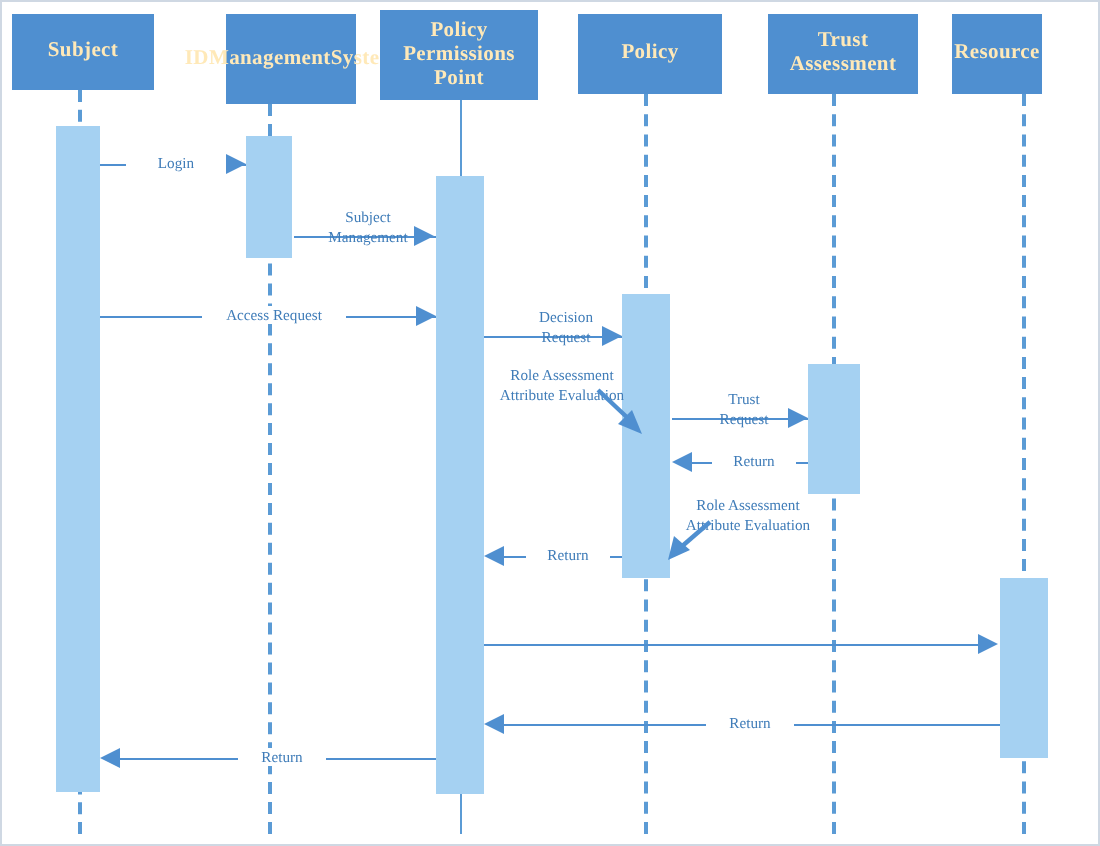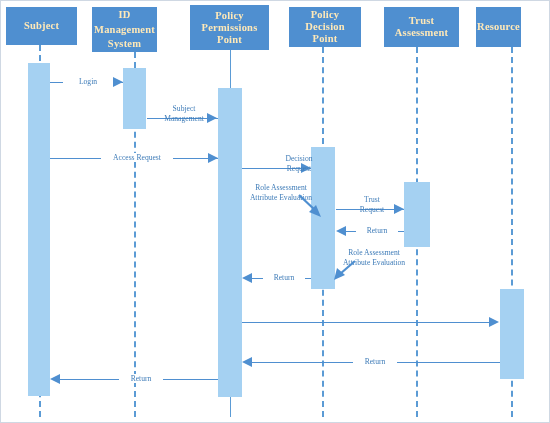--- a/index.html
+++ b/index.html
@@ -90,35 +90,34 @@
 </style>
 </head>
 <body>
 
 <div id="canvas">
 
   <div class="actor-box" style="left:5px; top:6px; width:71px; height:38px;">
     <span>Subject</span>
   </div>
 
-  <div class="actor-box" style="left:91px; top:6px; width:65px; height:45px; flex-direction:column;justify-content:space-between;">
+  <div class="actor-box" style="left:112px; top:6px; width:65px; height:45px; flex-direction:row;">
     <span>ID</span>
     <span>Management</span>
     <span>System</span>
   </div>
 
   <div class="actor-box" style="left:189px; top:4px; width:79px; height:45px; flex-direction:column;">
     <span>Policy</span>
     <span>Permissions</span>
     <span>Point</span>
   </div>
 
   <div class="actor-box" style="left:288px; top:6px; width:72px; height:40px; flex-direction:column;">
     <span>Policy</span>
-    <span>Decision Point</span>
   </div>
 
   <div class="actor-box" style="left:383px; top:6px; width:75px; height:40px; flex-direction:column;">
     <span>Trust</span>
     <span>Assessment</span>
   </div>
 
   <div class="actor-box" style="left:475px; top:6px; width:45px; height:40px;">
     <span>Resource</span>
   </div>
@@ -147,21 +146,21 @@
     <div>Subject</div>
     <div>Management</div>
   </div>
 
   <div class="msg" style="left:49px; top:157px; width:168px;"></div>
   <div class="arrowhead right" style="left:207px; top:152px;"></div>
   <div class="msg-label" style="left:100px; top:152px; width:68px;">Access Request</div>
 
   <div class="msg" style="left:241px; top:167px; width:69px;"></div>
   <div class="arrowhead right" style="left:300px; top:162px;"></div>
-  <div class="self-label" style="left:273px; top:153px; width:50px;">
+  <div class="self-label" style="left:257px; top:153px; width:50px;">
     <div>Decision</div>
     <div>Request</div>
   </div>
 
   <div class="self-label" style="left:244px; top:182px; width:72px;">
     <div>Role Assessment</div>
     <div>Attribute Evaluation</div>
   </div>
   <svg class="diag-arrow" style="left:296px; top:192px;" width="30" height="26" viewBox="0 0 30 26">
     <line x1="2" y1="2" x2="19" y2="18" stroke="#4f8fd0" stroke-width="2.2"></line>

